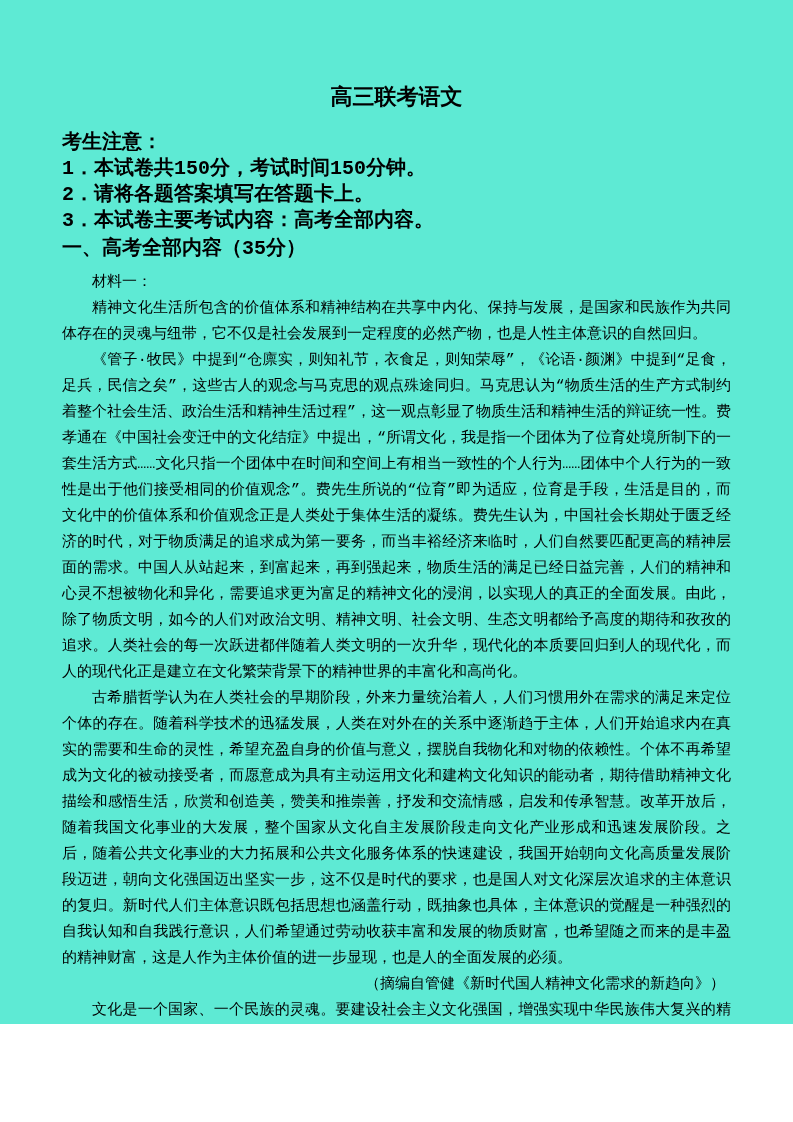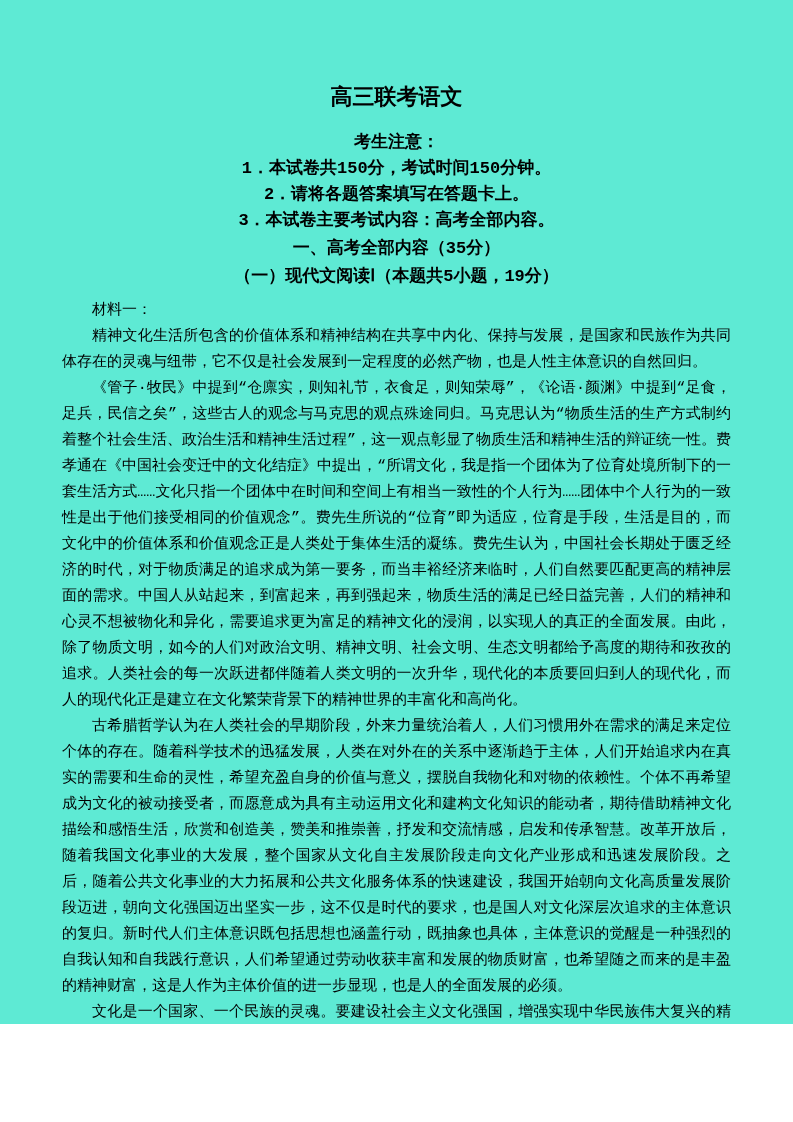--- a/index.html
+++ b/index.html
@@ -21,22 +21,22 @@
     text-align: center;
     font-size: 22px;
     font-weight: bold;
     line-height: 30px;
     margin-bottom: 16px;
   }
   .notice-heading,
   .notice-item,
   .section-heading {
     font-weight: bold;
-    font-size: 17px;
-    text-align: center;
+    font-size: 20px;
+    text-align: left;
   }
   .section-heading { margin-top: 2px; }
   .instruction { margin-top: 2px; }
   .material-label { text-indent: 2em; margin-top: 8px; }
   p.body {
     text-align: justify;
     text-indent: 2em;
   }
   .attribution {
     text-align: right;
@@ -51,26 +51,26 @@
   <h1 class="title">高三联考语文</h1>
 
   <div class="notice">
     <div class="notice-heading">考生注意：</div>
     <div class="notice-item">1．本试卷共150分，考试时间150分钟。</div>
     <div class="notice-item">2．请将各题答案填写在答题卡上。</div>
     <div class="notice-item">3．本试卷主要考试内容：高考全部内容。</div>
   </div>
 
   <div class="section-heading">一、高考全部内容（35分）</div>
-  <div class="section-heading">（一）现代文阅读Ⅰ（本题共5小题，19分）</div>
 
 
   <div class="material-label">材料一：</div>
 
   <p class="body">精神文化生活所包含的价值体系和精神结构在共享中内化、保持与发展，是国家和民族作为共同体存在的灵魂与纽带，它不仅是社会发展到一定程度的必然产物，也是人性主体意识的自然回归。</p>
   <p class="body">《管子·牧民》中提到“仓廪实，则知礼节，衣食足，则知荣辱”，《论语·颜渊》中提到“足食，足兵，民信之矣”，这些古人的观念与马克思的观点殊途同归。马克思认为“物质生活的生产方式制约着整个社会生活、政治生活和精神生活过程”，这一观点彰显了物质生活和精神生活的辩证统一性。费孝通在《中国社会变迁中的文化结症》中提出，“所谓文化，我是指一个团体为了位育处境所制下的一套生活方式……文化只指一个团体中在时间和空间上有相当一致性的个人行为……团体中个人行为的一致性是出于他们接受相同的价值观念”。费先生所说的“位育”即为适应，位育是手段，生活是目的，而文化中的价值体系和价值观念正是人类处于集体生活的凝练。费先生认为，中国社会长期处于匮乏经济的时代，对于物质满足的追求成为第一要务，而当丰裕经济来临时，人们自然要匹配更高的精神层面的需求。中国人从站起来，到富起来，再到强起来，物质生活的满足已经日益完善，人们的精神和心灵不想被物化和异化，需要追求更为富足的精神文化的浸润，以实现人的真正的全面发展。由此，除了物质文明，如今的人们对政治文明、精神文明、社会文明、生态文明都给予高度的期待和孜孜的追求。人类社会的每一次跃进都伴随着人类文明的一次升华，现代化的本质要回归到人的现代化，而人的现代化正是建立在文化繁荣背景下的精神世界的丰富化和高尚化。</p>
   <p class="body">古希腊哲学认为在人类社会的早期阶段，外来力量统治着人，人们习惯用外在需求的满足来定位个体的存在。随着科学技术的迅猛发展，人类在对外在的关系中逐渐趋于主体，人们开始追求内在真实的需要和生命的灵性，希望充盈自身的价值与意义，摆脱自我物化和对物的依赖性。个体不再希望成为文化的被动接受者，而愿意成为具有主动运用文化和建构文化知识的能动者，期待借助精神文化描绘和感悟生活，欣赏和创造美，赞美和推崇善，抒发和交流情感，启发和传承智慧。改革开放后，随着我国文化事业的大发展，整个国家从文化自主发展阶段走向文化产业形成和迅速发展阶段。之后，随着公共文化事业的大力拓展和公共文化服务体系的快速建设，我国开始朝向文化高质量发展阶段迈进，朝向文化强国迈出坚实一步，这不仅是时代的要求，也是国人对文化深层次追求的主体意识的复归。新时代人们主体意识既包括思想也涵盖行动，既抽象也具体，主体意识的觉醒是一种强烈的自我认知和自我践行意识，人们希望通过劳动收获丰富和发展的物质财富，也希望随之而来的是丰盈的精神财富，这是人作为主体价值的进一步显现，也是人的全面发展的必须。</p>
 
+  <div class="attribution">（摘编自管健《新时代国人精神文化需求的新趋向》）</div>
 
 
   <p class="body">文化是一个国家、一个民族的灵魂。要建设社会主义文化强国，增强实现中华民族伟大复兴的精神力量，需要满足人民日益增长的精神文化需求，巩固全党全国各族人民团结奋斗的共同思想基础，不断提升国家文化</p>
 
 </div>
 
 </body></html>

